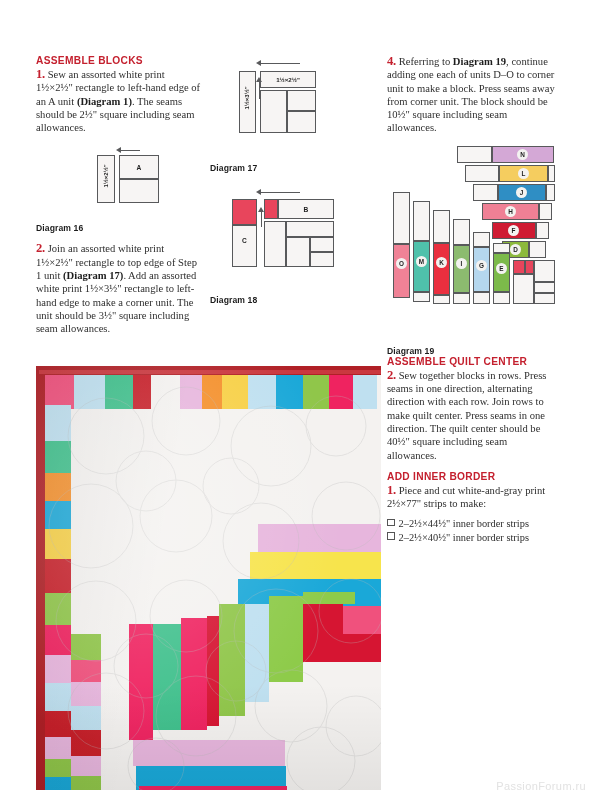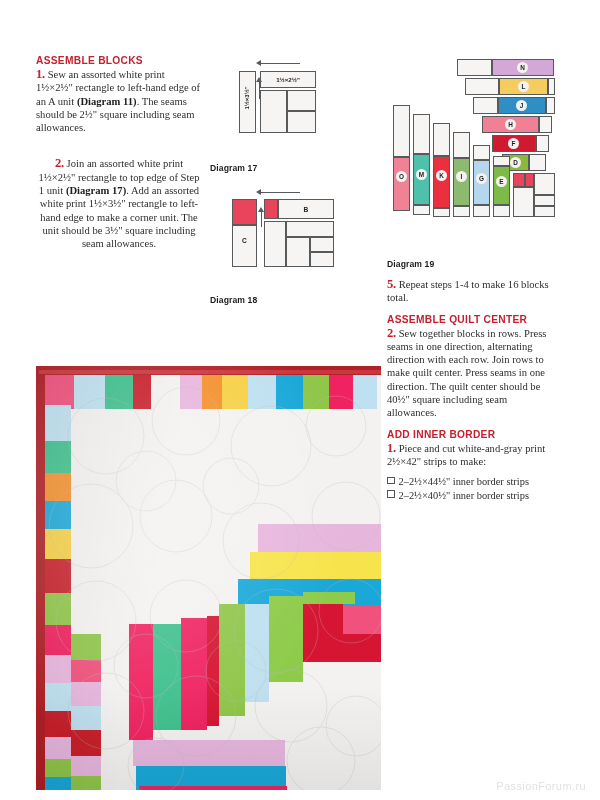--- a/index.html
+++ b/index.html
@@ -103,25 +103,42 @@
 </head>
 <body>
 
 <div class="page">
 
   <div class="col col-left">
 
     <h2 class="sec">ASSEMBLE BLOCKS</h2>
 
     <p class="body">
-      <span class="num">1.</span><span> Sew an assorted white print 1½×2½" rectangle to left-hand edge of an A unit </span><b class="dg">(Diagram 11)</b><span>. The seams should be 2½" square including seam allowances.</span>
-    </p>
-
-
-    <p class="body" style="margin-top:23px;text-align:center;">
+      <span class="num">1.</span><span> Sew an assorted white print 1½×2½" rectangle to left-hand edge of an A unit </span><b class="dg">(Diagram 1)</b><span>. The seams should be 2½" square including seam allowances.</span>
+    </p>
+
+    <div>
+      <div class="dgwrap" style="width:166px;height:64px;">
+
+        <div class="arrow" style="left:80px;top:4px;width:24px;height:6px;">
+          <div class="shaft" style="left:4px;top:2.5px;width:20px;height:1px;"></div>
+          <div class="head" style="left:0;top:0;border-top:3px solid transparent;border-bottom:3px solid transparent;border-right:5px solid #58595b;"></div>
+        </div>
+
+        <div class="pc" style="left:61px;top:12px;width:18px;height:48px;"></div>
+        <div class="vlabel" style="left:52px;top:30px;width:36px;text-align:center;">1½×2½"</div>
+
+        <div class="pc" style="left:83px;top:12px;width:40px;height:24px;"></div>
+        <div class="pc" style="left:83px;top:36px;width:40px;height:24px;"></div>
+        <div class="pclabel" style="left:83px;top:12px;width:40px;height:24px;">A</div>
+      </div>
+      <div class="caption">Diagram 16</div>
+    </div>
+
+    <p class="body" style="margin-top:9px;">
       <span class="num">2.</span><span> Join an assorted white print 1½×2½" rectangle to top edge of Step 1 unit </span><b class="dg">(Diagram 17)</b><span>. Add an assorted white print 1½×3½" rectangle to left-hand edge to make a corner unit. The unit should be 3½" square including seam allowances.</span>
     </p>
   </div>
 
   <div class="col col-mid">
 
     <div>
       <div class="dgwrap" style="width:166px;height:90px;">
         <div class="arrow" style="left:46px;top:3px;width:44px;height:6px;">
           <div class="shaft" style="left:4px;top:2.5px;width:40px;height:1px;"></div>
@@ -172,20 +189,23 @@
         <div class="pc" style="left:76px;top:50px;width:24px;height:30px;"></div>
         <div class="pc" style="left:100px;top:50px;width:24px;height:15px;"></div>
         <div class="pc" style="left:100px;top:65px;width:24px;height:15px;"></div>
       </div>
       <div class="caption">Diagram 18</div>
     </div>
   </div>
 
   <div class="col col-right">
 
+    <p class="body">
+      <span class="num">4.</span><span> Referring to </span><b class="dg">Diagram 19</b><span>, continue adding one each of units D–O to corner unit to make a block. Press seams away from corner unit. The block should be 10½" square including seam allowances.</span>
+    </p>
 
     <div>
       <div class="dgwrap" style="width:172px;height:186px;">
 
         <div class="pc" style="left:70px;top:2px;width:35px;height:17px;"></div>
         <div class="pc" style="left:105px;top:2px;width:62px;height:17px;background:#d4a8d6;"></div>
         <div class="badge" style="left:130px;top:5px;">N</div>
 
         <div class="pc" style="left:78px;top:21px;width:34px;height:17px;"></div>
         <div class="pc" style="left:112px;top:21px;width:49px;height:17px;background:#f5cd5f;"></div>
@@ -241,35 +261,32 @@
         <div class="pc" style="left:126px;top:116px;width:12px;height:14px;background:#e8455c;"></div>
         <div class="pc" style="left:138px;top:116px;width:9px;height:14px;background:#e8455c;"></div>
         <div class="pc" style="left:147px;top:116px;width:21px;height:22px;"></div>
         <div class="pc" style="left:126px;top:130px;width:21px;height:30px;"></div>
         <div class="pc" style="left:147px;top:138px;width:21px;height:11px;"></div>
         <div class="pc" style="left:147px;top:149px;width:21px;height:11px;"></div>
       </div>
       <div class="caption">Diagram 19</div>
     </div>
 
-    <p class="body" style="margin-top:9px;">
-      <span class="num">5.</span><span> Repeat steps 1-4 to make 16 blocks total.</span>
-    </p>
 
     <h2 class="sec">ASSEMBLE QUILT CENTER</h2>
 
 
     <p class="body">
       <span class="num">2.</span><span> Sew together blocks in rows. Press seams in one direction, alternating direction with each row. Join rows to make quilt center. Press seams in one direction. The quilt center should be 40½" square including seam allowances.</span>
     </p>
 
     <h2 class="sec">ADD INNER BORDER</h2>
 
     <p class="body tight">
-      <span class="num">1.</span><span> Piece and cut white-and-gray print 2½×42" strips to make:</span>
+      <span class="num">1.</span><span> Piece and cut white-and-gray print 2½×77" strips to make:</span>
     </p>
 
     <ul class="strips">
       <li><span class="box"></span><span>2–2½×44½" inner border strips</span></li>
       <li><span class="box"></span><span>2–2½×40½" inner border strips</span></li>
     </ul>
 
   </div>
 
   <div class="photo">

